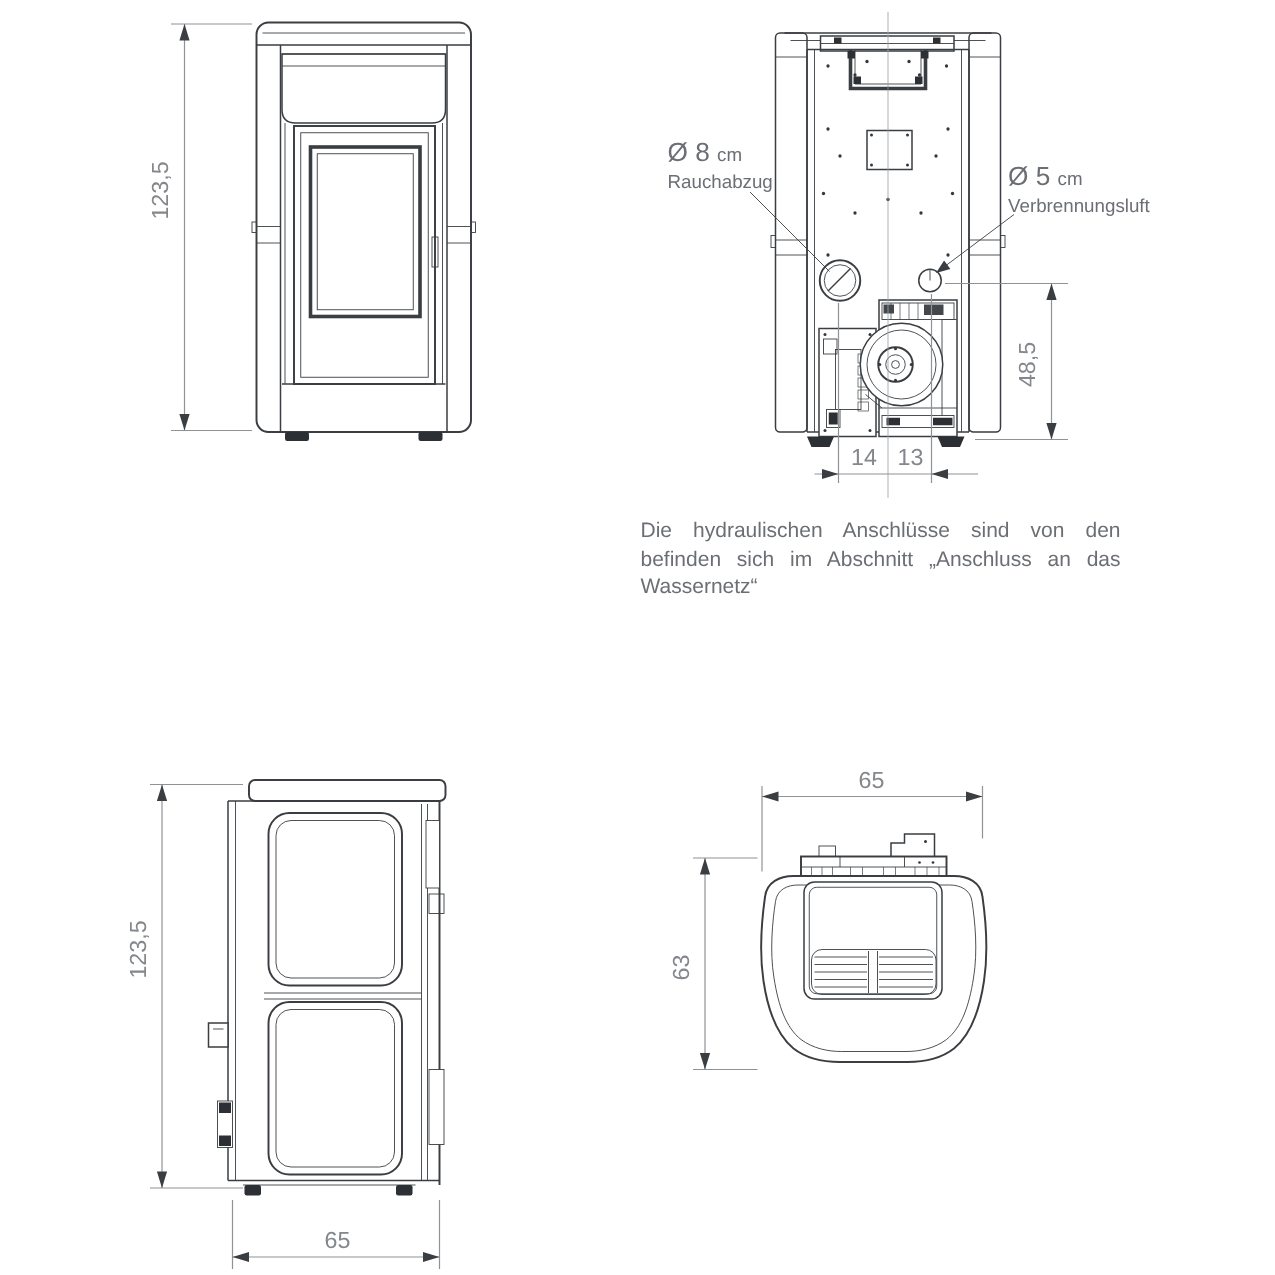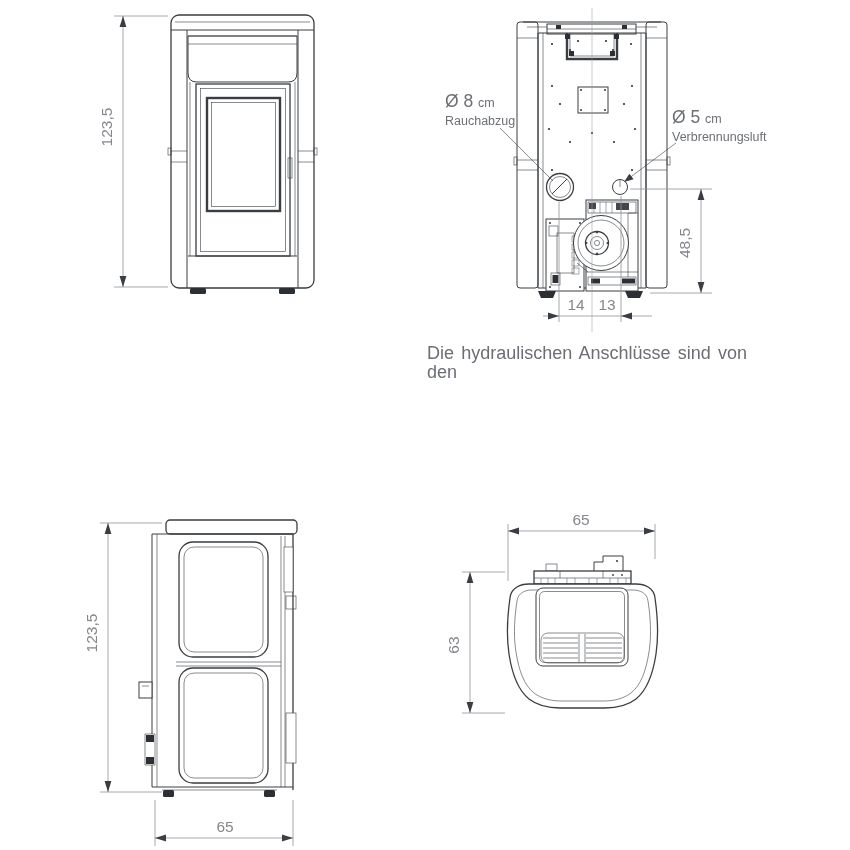--- a/index.html
+++ b/index.html
@@ -21,21 +21,21 @@
   
   .dim    { stroke:#8f9296; fill:none; stroke-width:0.8; }
   .arr    { fill:#3a3e42; stroke:none; }
   .dimtxt { fill:#84878b; font-size:15.5px; }
   .lbl-big{ fill:#6b6f74; font-size:17.5px; }
   .lbl-sm { fill:#6b6f74; font-size:12.5px; }
   .cl     { stroke:#9aa0a5; stroke-width:0.55; fill:none; }
 
   
   #note { position:absolute; left:427px; top:344px; width:320px;
-          color:#6b6f74; font-size:18px; line-height:18.6px; }
+          color:#6b6f74; font-size:14px; line-height:18.6px; }
   #note .jl { text-align:justify; text-align-last:justify; }
   #note .ll { text-align:left; }
 </style>
 </head>
 <body>
 
 <div id="page">
 <svg width="850" height="850" viewBox="0 0 850 850">
 
   <g>
@@ -358,14 +358,16 @@
             <line class="ln thin" x1="586" y1="658" x2="622" y2="658"></line>
         <line class="ln thin" x1="579" y1="634" x2="579" y2="662"></line>
         <line class="ln thin" x1="585" y1="634" x2="585" y2="662"></line>
       </g>
     </g>
   </g>
 </svg>
 
 <div id="note">
   <div class="jl">Die hydraulischen Anschlüsse sind von den</div>
+  <div class="jl">befinden sich im Abschnitt „Anschluss an das</div>
+  <div class="ll">Wassernetz“</div>
 </div>
 </div>
 
 </body></html>

